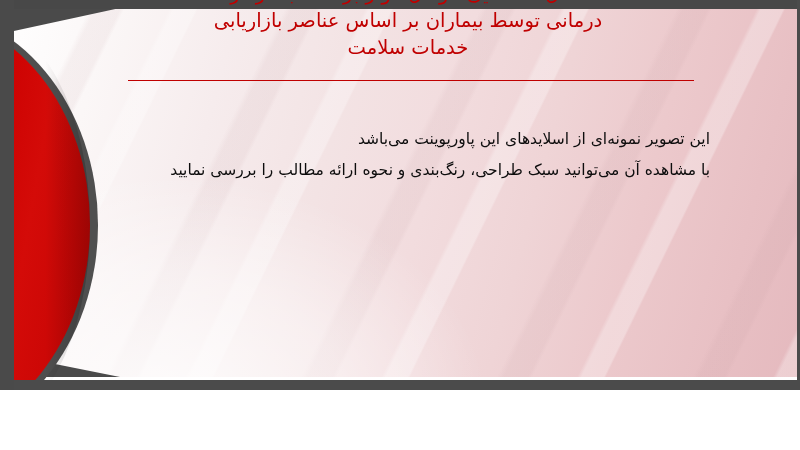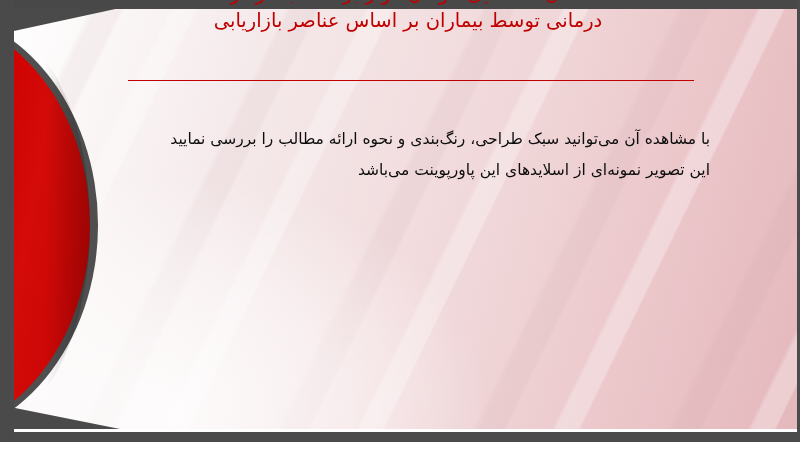--- a/index.html
+++ b/index.html
@@ -11,21 +11,21 @@
     width: 800px;
     height: 450px;
     overflow: hidden;
     font-family: "DejaVu Sans", "Liberation Sans", sans-serif;
   }
 
   
   .slide {
     position: relative;
     width: 800px;
-    height: 442px;
+    height: 390px;
     overflow: hidden;
     background: #4a4a4a;
   }
 
   
   .frame-top {
     position: absolute;
     left: 0; top: 0;
     width: 800px; height: 9px;
     background: #484848;
@@ -228,21 +228,22 @@
   </div>
 
   <div class="frame-top"></div>
   <div class="frame-bottom"></div>
   <div class="frame-left"></div>
   <div class="frame-right"></div>
 
   <div class="title-block">
     <div class="title-line">کامل شناسایی عوامل مؤثر بر انتخاب مراکز</div>
     <div class="title-line">درمانی توسط بیماران بر اساس عناصر بازاریابی</div>
+    <div class="title-line">خدمات سلامت</div>
   </div>
   <div class="title-rule"></div>
 
   <div class="body-block">
+    <div class="body-line">این تصویر نمونه‌ای از اسلایدهای این پاورپوینت می‌باشد</div>
     <div class="body-line">با مشاهده آن می‌توانید سبک طراحی، رنگ‌بندی و نحوه ارائه مطالب را بررسی نمایید</div>
-    <div class="body-line">این تصویر نمونه‌ای از اسلایدهای این پاورپوینت می‌باشد</div>
   </div>
 
 </div>
 
 </body></html>

